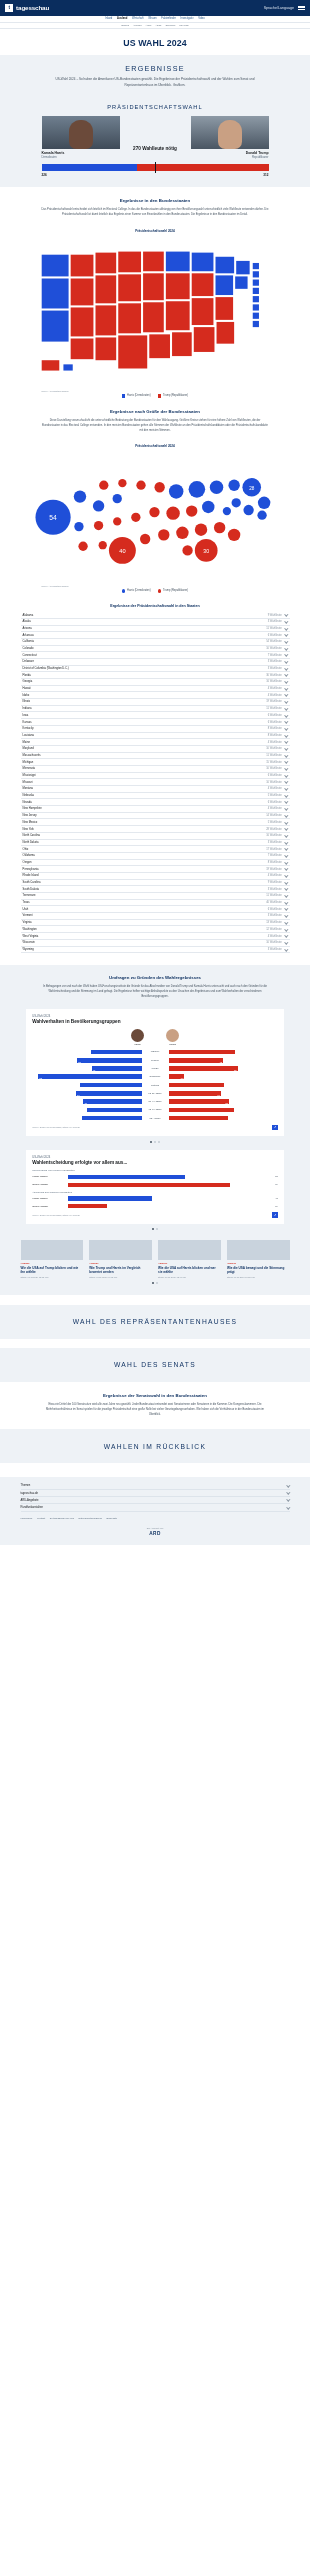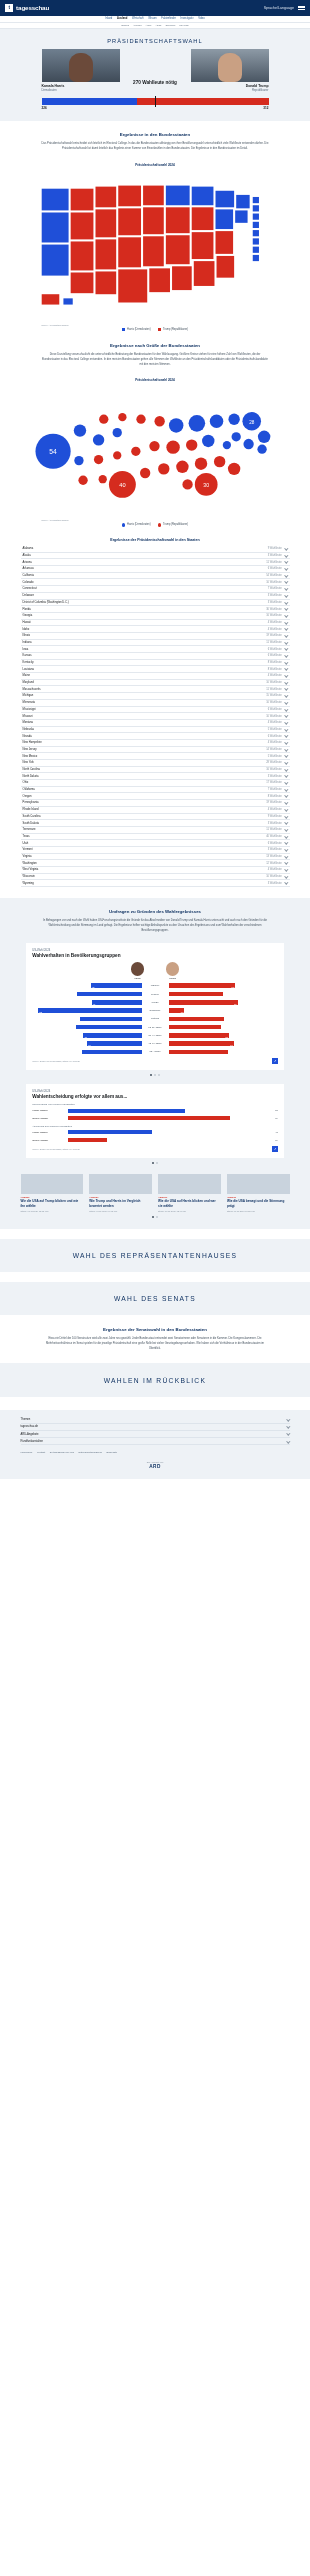--- a/index.html
+++ b/index.html
@@ -251,21 +251,26 @@
 
   <div class="subnav">
     <a>Europa</a>
     <a>Amerika</a>
     <a>Asien</a>
     <a>Afrika</a>
     <a>Ozeanien</a>
     <a>US-Wahl</a>
   </div>
 
-
+  <div class="page-title">US WAHL 2024</div>
+
+  <div class="section-band">
+    <div class="band-title">ERGEBNISSE</div>
+    <div class="band-sub">US-Wahl 2024 – So haben die Amerikaner US-Bundesstaaten gewählt. Die Ergebnisse der Präsidentschaftswahl und der Wahlen zum Senat und Repräsentantenhaus im Überblick. Grafiken.</div>
+  </div>
 
   <div class="pw-wrap">
     <div class="pw-title">PRÄSIDENTSCHAFTSWAHL</div>
 
     <div class="cand-row">
       <div class="cand harris">
         <div class="photo">
             <div class="face"></div>
           </div>
         <div class="name">Kamala Harris</div>

